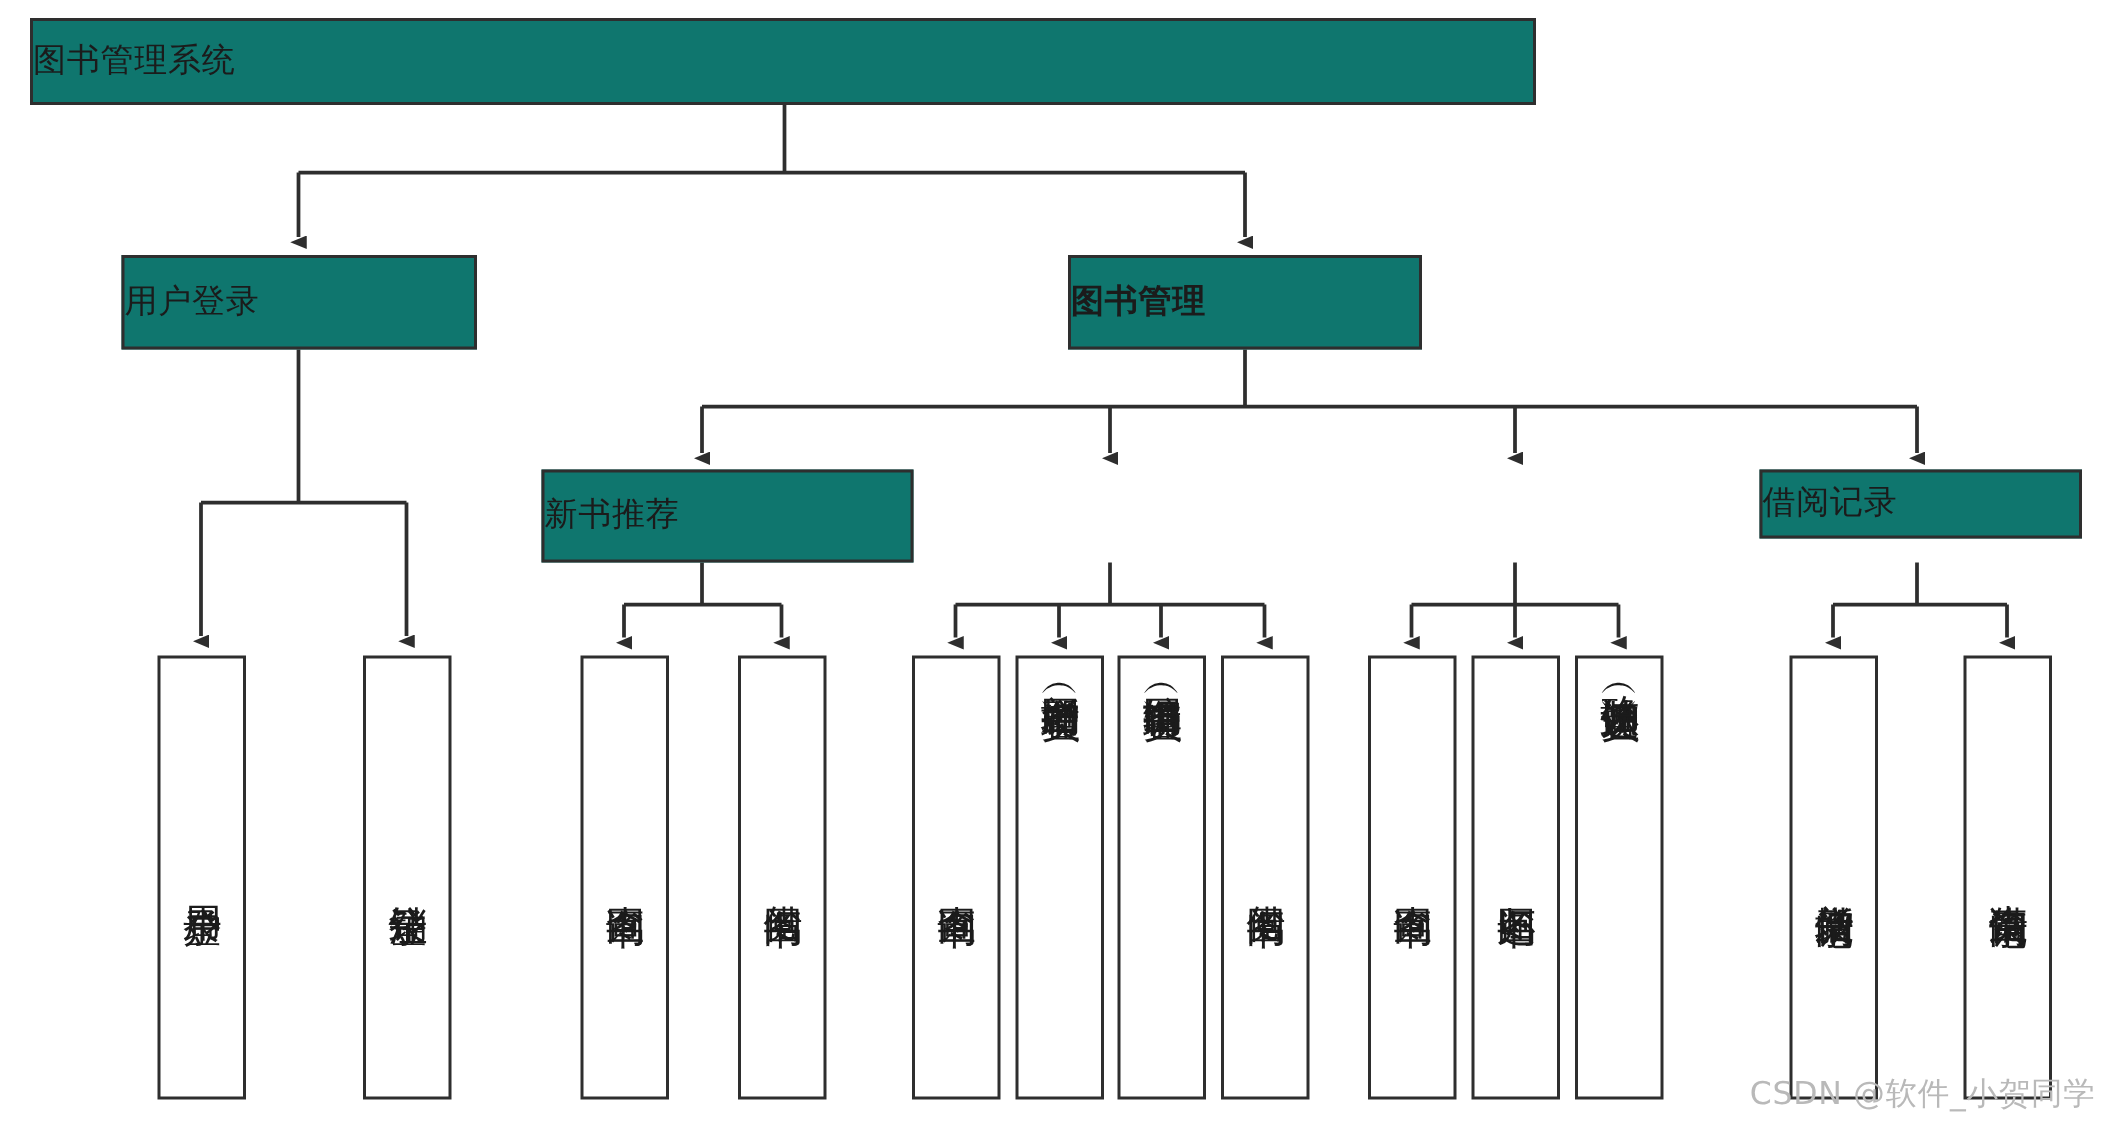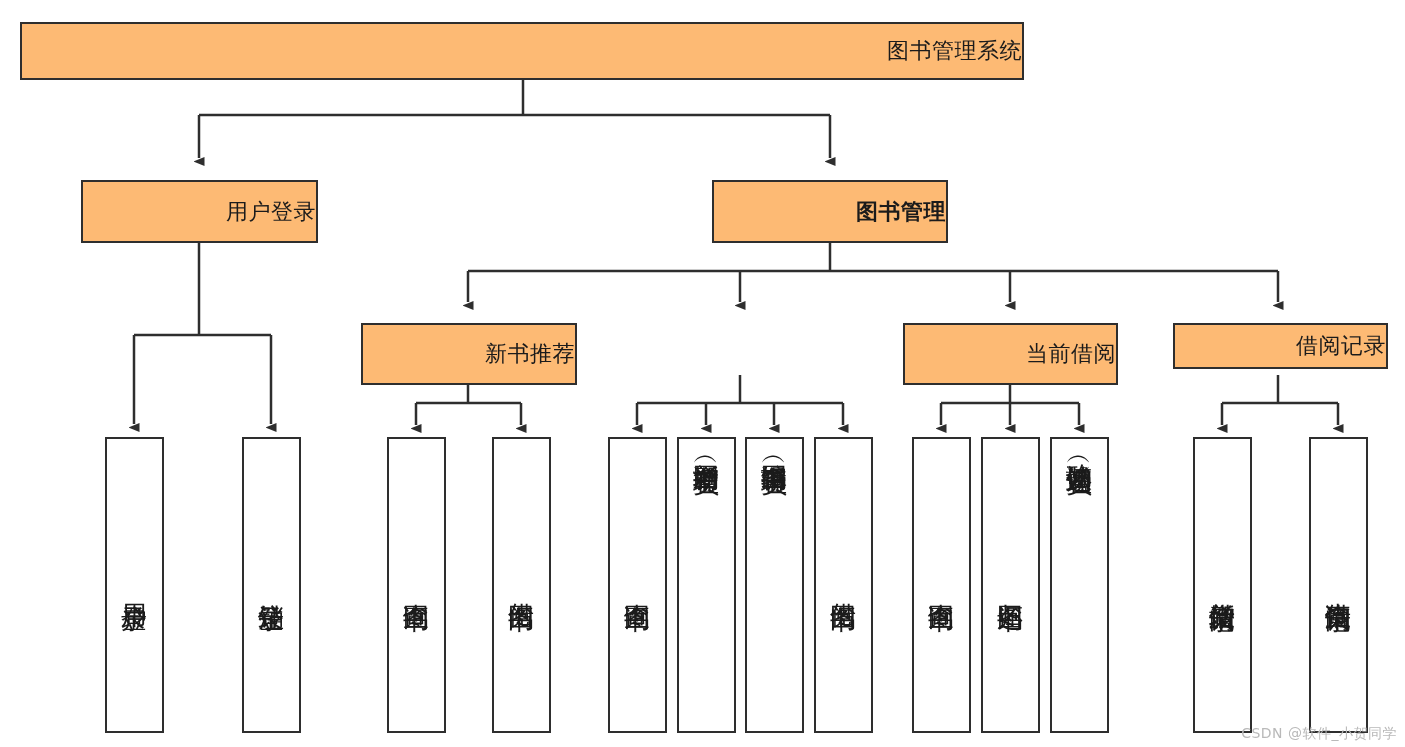--- a/index.html
+++ b/index.html
@@ -13,26 +13,25 @@
   #canvas {
     position: relative;
     width: 1405px;
     height: 747px;
     background: #ffffff;
     overflow: hidden;
   }
   .node {
     position: absolute;
     box-sizing: border-box;
-    background: #fdba74;
+    background: #0f766e;
     border: 2.5px solid #2e2e2e;
     display: flex;
     align-items: center;
-    justify-content: flex-end;
-    margin-top: 10px;
+    justify-content: flex-start;
   }
   .node-label {
     font-size: 22px;
     color: #1b1b1b;
     line-height: 1.25;
     letter-spacing: 0.5px;
     white-space: nowrap;
   }
   
   .leaf {
@@ -63,21 +62,21 @@
     left: 0;
     top: 0;
     width: 1405px;
     height: 747px;
     pointer-events: none;
   }
   .watermark {
     position: absolute;
     right: 8px;
     bottom: 4px;
-    font-size: 14px;
+    font-size: 21px;
     color: #b9b9b9;
     letter-spacing: 0.5px;
     white-space: nowrap;
   }
 </style>
 </head>
 <body>
 
 <div id="canvas">
 
@@ -136,28 +135,25 @@
   </div>
 
   <div class="node" style="left:81px; top:170px; width:237px; height:63px;">
     <span class="node-label">用户登录</span>
   </div>
 
   <div class="node" style="left:712px; top:170px; width:236px; height:63px;font-weight:bold;">
     <span class="node-label">图书管理</span>
   </div>
 
-  <div class="node" style="left:361px; top:313px; width:216px; height:62px;">
+  <div class="node" style="left:361px; top:313px; width:248px; height:62px;">
     <span class="node-label">新书推荐</span>
   </div>
 
 
-  <div class="node" style="left:903px; top:313px; width:215px; height:62px;">
-    <span class="node-label">当前借阅</span>
-  </div>
 
   <div class="node" style="left:1173px; top:313px; width:215px; height:46px;">
     <span class="node-label">借阅记录</span>
   </div>
 
   <div class="leaf centered" style="left:105px; top:437px; width:59px; height:296px;">
     <span class="leaf-label">用户登录</span>
   </div>
 
   <div class="leaf centered" style="left:242px; top:437px; width:59px; height:296px;">

